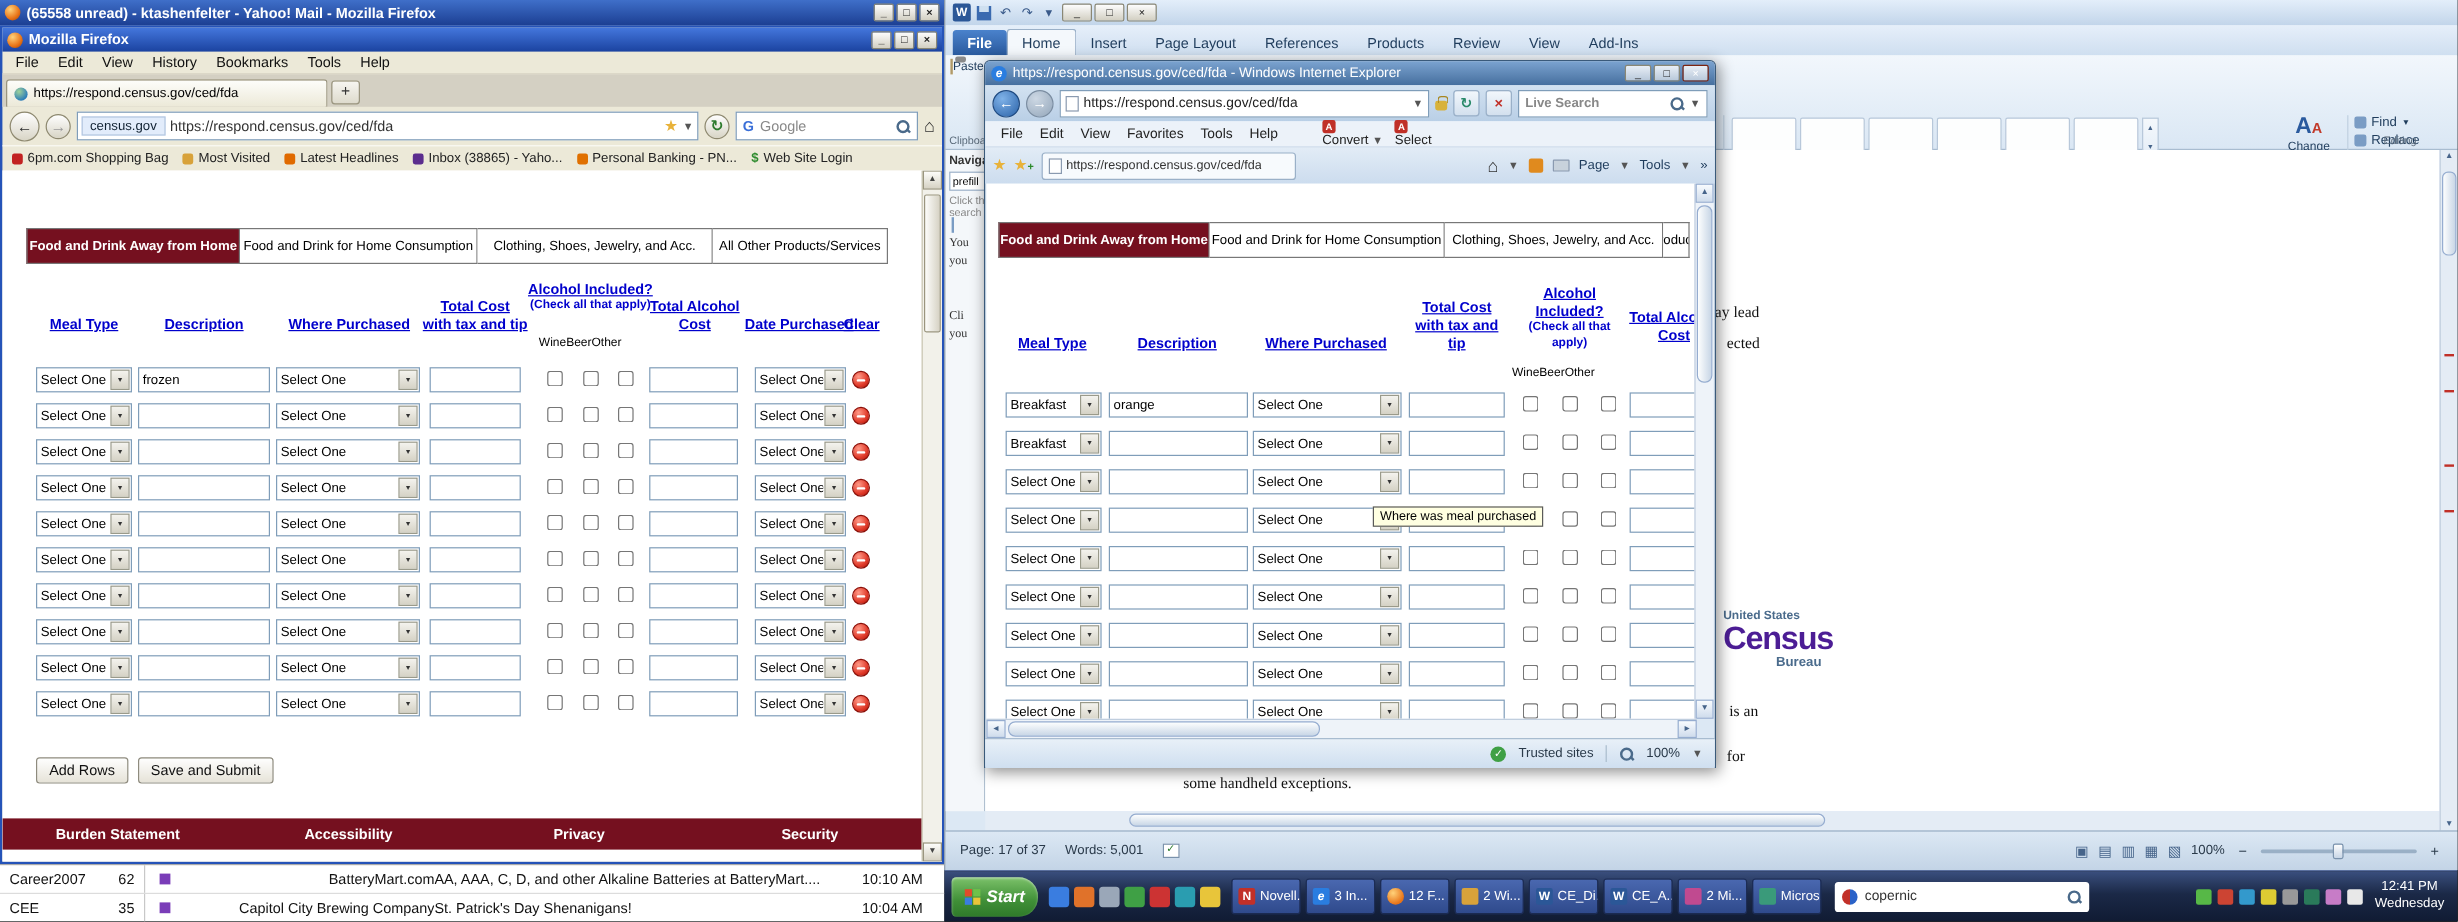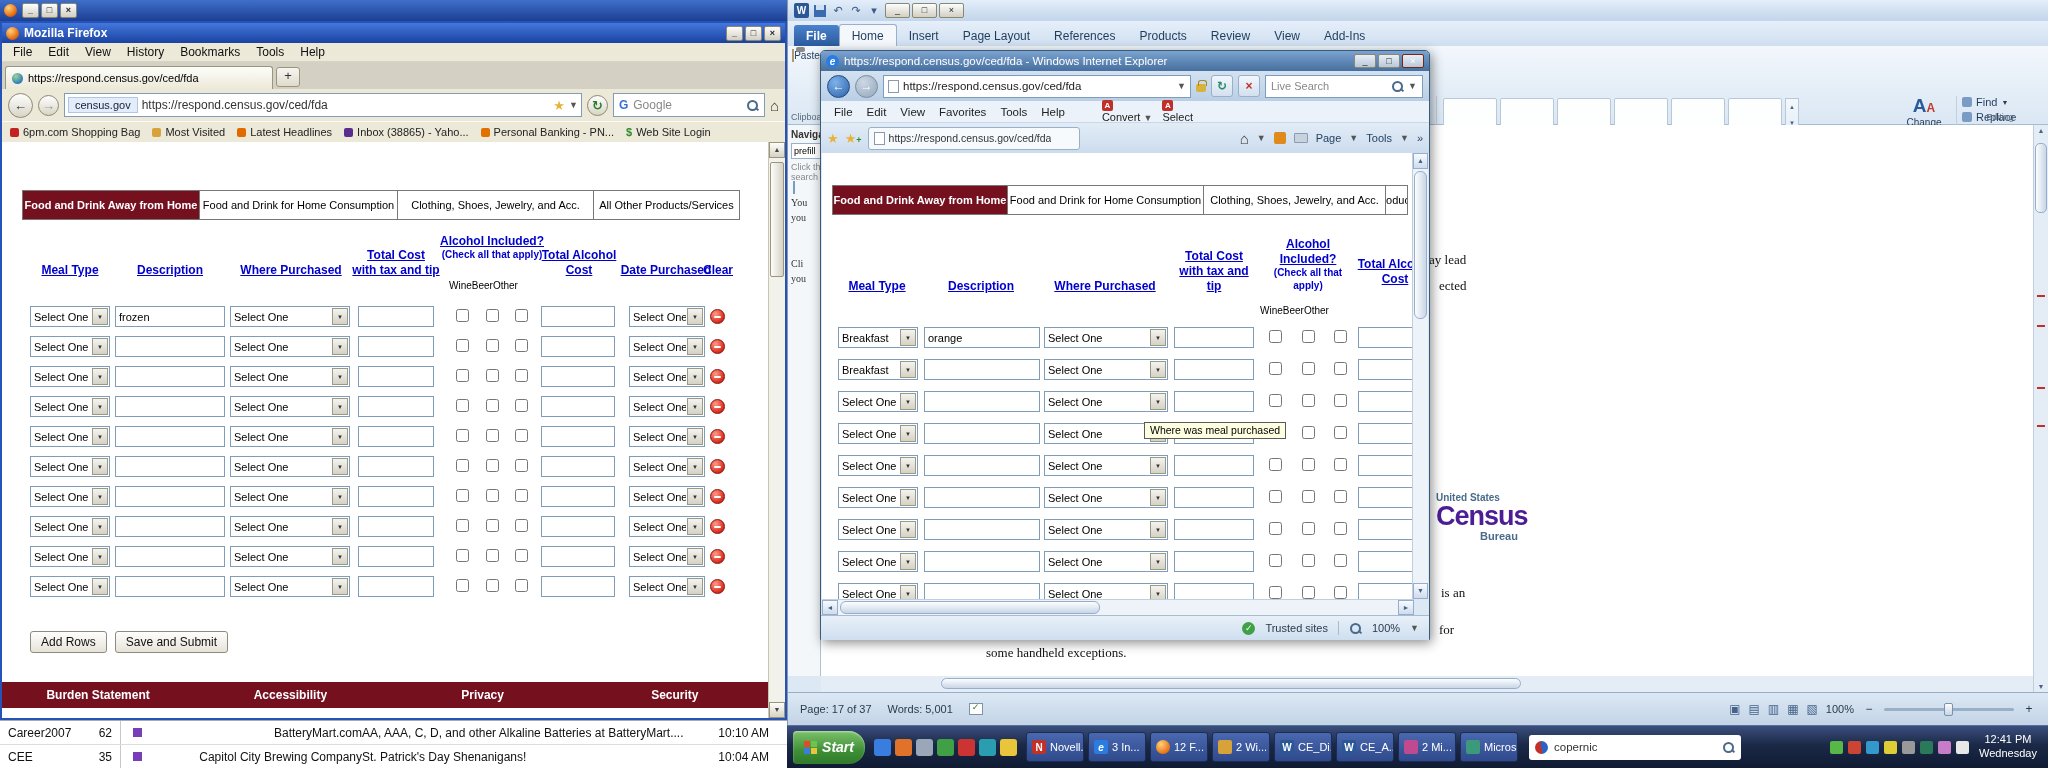--- a/index.html
+++ b/index.html
@@ -162,21 +162,21 @@
     border-right:1px solid #b0c0d0; overflow:hidden; font-size:10px; color:#333; padding:4px 0 0 3px; }
   .nav-pane .np-title { font-weight:bold; white-space:nowrap; }
   .np-search { width:60px; height:16px; border:1px solid #9ab0c8; background:#fff; font-size:9px;
     padding:0 2px; margin:3px 0; font-family:inherit; }
   .np-hint { color:#888; font-size:9px; white-space:nowrap; }
   .np-ic { width:11px; height:13px; background:#fff; border:1px solid #7a9cc4; margin:6px 2px 2px; }
   .np-frag { font-family:"Liberation Serif",serif; font-size:10px; white-space:nowrap; margin-top:4px; }
   .doc-area { position:absolute; left:33px; top:125px; right:15px; height:551px; background:#fff; overflow:hidden; }
   .doc-frag { position:absolute; font-family:"Liberation Serif",serif; font-size:13px; color:#111; white-space:nowrap; }
   .census-logo { position:absolute; left:648px; top:492px; width:140px; }
-  .cl-1 { font-size:10px; font-weight:bold; color:#4a6b8c; }
+  .cl-1 { font-size:10px; font-weight:bold; color:#4a6b8c;margin-top:16px; }
   .cl-2 { font-size:27px; font-weight:bold; color:#4c1d95; letter-spacing:-1px; line-height:1; }
   .cl-3 { font-size:11px; font-weight:bold; color:#4a6b8c; margin-left:44px; }
   .word-hscroll { position:absolute; left:33px; right:15px; top:676px; height:16px; background:#e4ecf5; }
   .wh-thumb { position:absolute; left:120px; top:2px; width:580px; height:11px;
     background:linear-gradient(#fdfefe,#c8d6e6); border:1px solid #96add0; border-radius:6px; }
   .word-vscroll { position:absolute; right:0; top:125px; width:15px; height:567px; background:#e4ecf5; border-left:1px solid #c0cede; }
   .wv-thumb { position:absolute; left:1px; top:18px; width:12px; height:70px;
     background:linear-gradient(90deg,#fdfefe,#c8d6e6); border:1px solid #96add0; border-radius:5px; }
   .wv-arrow { position:absolute; left:0; width:14px; text-align:center; font-size:7px; color:#46648a; }
   .wv-mark { position:absolute; left:3px; width:8px; height:2px; background:#c03028; }
@@ -211,21 +211,21 @@
   .ie-url-text { flex:1; font-size:11.5px; color:#222; overflow:hidden; white-space:nowrap; }
   .lock { width:10px; height:8px; background:#d8b23a; border-radius:2px; position:relative; margin-top:3px; flex:0 0 auto; }
   .lock::before { content:""; position:absolute; left:1.5px; top:-4px; width:7px; height:5px;
     border:1.5px solid #a8861f; border-bottom:none; border-radius:3px 3px 0 0; }
   .ie-sqbtn { width:22px; height:22px; background:linear-gradient(#f2f7fc,#d3e0ee); border:1px solid #9ab0c8;
     border-radius:3px; display:flex; align-items:center; justify-content:center; font-size:12px; flex:0 0 auto; }
   .ie-sqbtn.refresh { color:#2a8a6a; font-weight:bold; }
   .ie-sqbtn.stop { color:#c03028; font-weight:bold; }
   .ie-searchbox { width:158px; height:23px; background:#fff; border:1px solid #7f9db9; display:flex;
     align-items:center; gap:4px; padding:0 5px; flex:0 0 auto; }
-  .ie-search-text { flex:1; color:#888; font-size:11px; overflow:hidden; white-space:nowrap; }
+  .ie-search-text { flex:1; color:#888; font-size:11px; overflow:hidden; white-space:nowrap;font-weight:bold; }
   .ie-menubar { height:22px; background:#ecf2f9; border-bottom:1px solid #c9d8e8; display:flex;
     align-items:center; padding:0 6px; font-size:11.5px; color:#222; }
   .ie-menu-item { padding:2px 7px; }
   .adobe-group { margin-left:30px; display:flex; align-items:center; gap:10px; font-size:11px; }
   .adobe-ic { width:11px; height:11px; background:#c03028; color:#fff; font-size:8px; font-weight:bold;
     display:flex; align-items:center; justify-content:center; border-radius:2px; }
   .ie-cmdbar { height:30px; background:linear-gradient(#e2ecf6,#ccdcee); display:flex; align-items:center;
     gap:6px; padding:0 6px; font-size:11px; color:#1f3c5c; }
   .star.add::after { content:"+"; color:#2a8a2a; font-size:9px; font-weight:bold; }
   .ie-tab { width:212px; height:23px; background:#f7fafd; border:1px solid #9ab0c8; border-radius:3px;
@@ -293,20 +293,21 @@
   .tray-ic { width:13px; height:13px; border-radius:2px; }
   .clock { width:68px; color:#fff; font-size:11px; text-align:center; line-height:1.25; }
 </style>
 </head>
 <body>
 
 <div id="screen">
 
   <div id="yahoo-titlebar">
     <span class="ff-ball"></span>
+    <span class="tbar-text">(65558 unread) - ktashenfelter - Yahoo! Mail - Mozilla Firefox</span>
     <span class="winbtns">
       <span class="wb">_</span>
       <span class="wb">□</span>
       <span class="wb">×</span>
     </span>
   </div>
 
   <div id="ff-window">
     <div class="ff-titlebar">
       <span class="ff-ball"></span>

